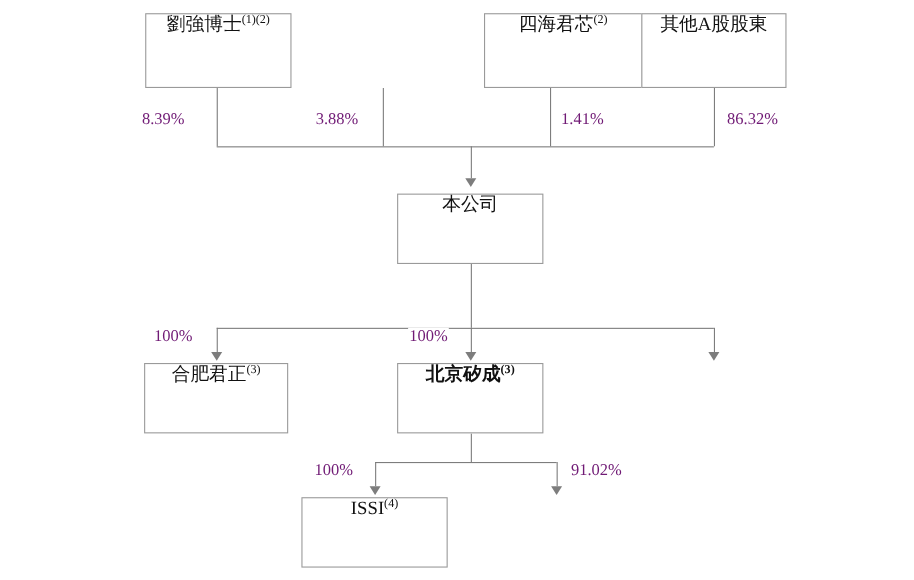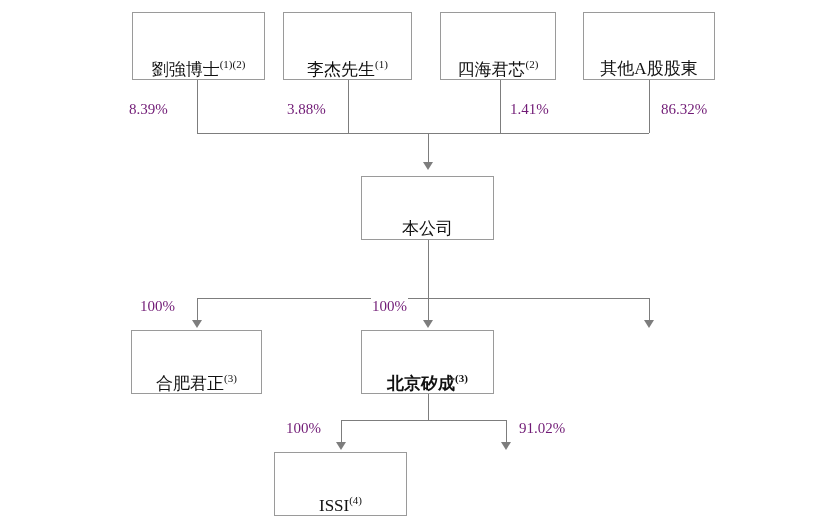--- a/index.html
+++ b/index.html
@@ -16,21 +16,21 @@
     height: 527px;
     background: #ffffff;
     overflow: hidden;
   }
   .node {
     position: absolute;
     box-sizing: border-box;
     border: 1px solid #9a9a9a;
     background: #ffffff;
     display: flex;
-    align-items: flex-end;
+    align-items: flex-start;
     justify-content: center;
     text-align: center;
     color: #111111;
     font-size: 17px;
     line-height: 1.1;
     z-index: 3;
   }
   .node .lbl {
     white-space: nowrap;
   }
@@ -86,24 +86,21 @@
     <div class="arrow" style="left: 644px; top: 320px;"></div>
     <div class="ln v" style="left: 427.5px; top: 394px; height: 26px;"></div>
     <div class="ln h" style="left: 341px; top: 420px; width: 165px;"></div>
     <div class="ln v" style="left: 341px; top: 420px; height: 22px;"></div>
     <div class="arrow" style="left: 336px; top: 442px;"></div>
     <div class="ln v" style="left: 506px; top: 420px; height: 22px;"></div>
     <div class="arrow" style="left: 501px; top: 442px;"></div>
     <div class="node" style="left: 132px; top: 12px; width: 133px; height: 68px;">
       <span class="lbl"><span>劉強博士</span><span class="sup">(1)(2)</span></span>
     </div>
-    <div class="node" style="left: 283px; top: 12px; width: 129px; height: 68px;">
-      <span class="lbl"><span>李杰先生</span><span class="sup">(1)</span></span>
-    </div>
-    <div class="node" style="left: 440px; top: 12px; width: 116px; height: 68px;">
+    <div class="node" style="left: 440px; top: 12px; width: 144px; height: 68px;">
       <span class="lbl"><span>四海君芯</span><span class="sup">(2)</span></span>
     </div>
     <div class="node" style="left: 583px; top: 12px; width: 132px; height: 68px;">
       <span class="lbl"><span>其他A股股東</span></span>
     </div>
     <div class="node" style="left: 361px; top: 176px; width: 133px; height: 64px;">
       <span class="lbl"><span>本公司</span></span>
     </div>
     <div class="node" style="left: 131px; top: 330px; width: 131px; height: 64px;">
       <span class="lbl"><span>合肥君正</span><span class="sup">(3)</span></span>

